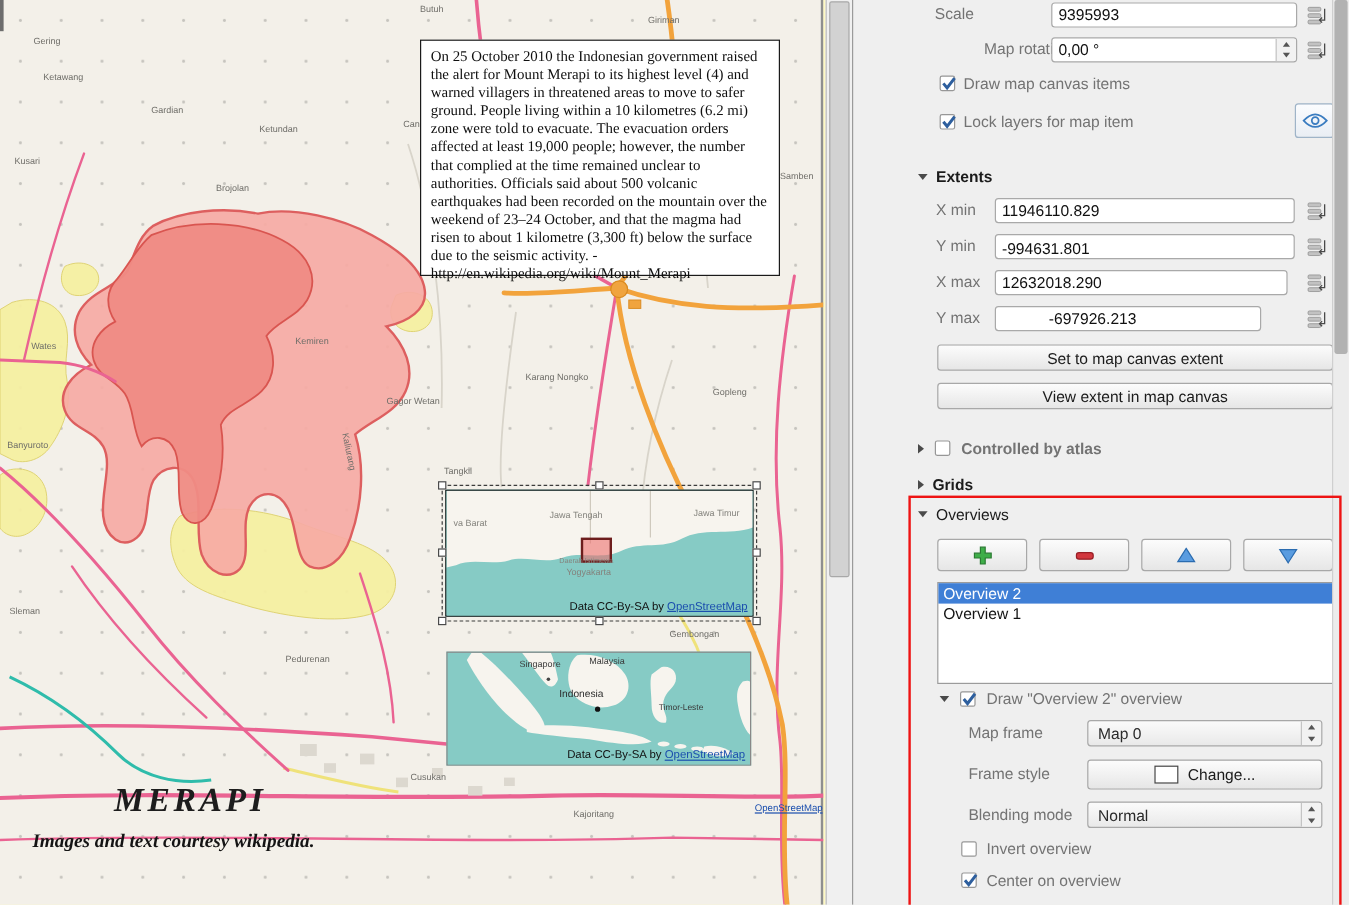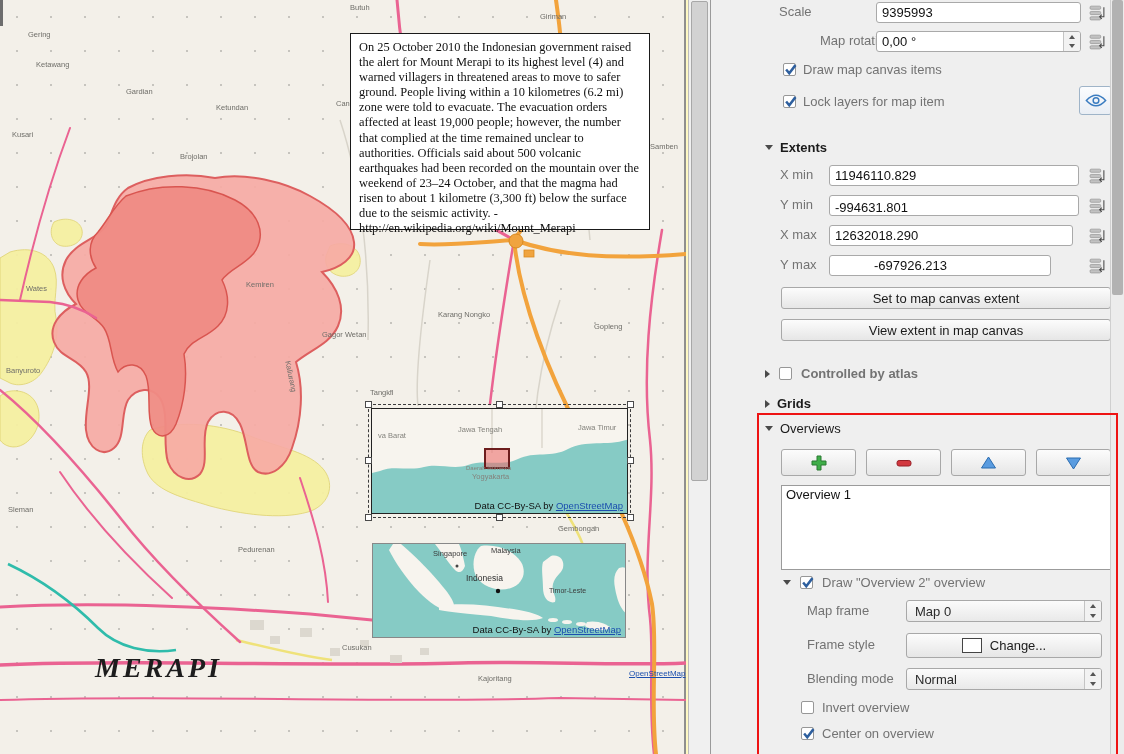--- a/index.html
+++ b/index.html
@@ -287,20 +287,21 @@
     <div class="handle" style="left:365px;top:401px;"></div>
     <div class="handle" style="left:496px;top:401px;"></div>
     <div class="handle" style="left:627px;top:401px;"></div>
     <div class="handle" style="left:365px;top:457px;"></div>
     <div class="handle" style="left:627px;top:457px;"></div>
     <div class="handle" style="left:365px;top:514px;"></div>
     <div class="handle" style="left:496px;top:514px;"></div>
     <div class="handle" style="left:627px;top:514px;"></div>
 
     <div id="map-title">MERAPI</div>
+    <div id="map-caption">Images and text courtesy wikipedia.</div>
     <div id="main-attribution">OpenStreetMap</div>
   </div>
   <div id="window-edge"></div>
 </div>
 
 <div id="canvas-scrollbar">
   <div class="thumb"></div>
 </div>
 
 <div id="panel">
@@ -468,20 +469,23 @@
       <path d="M8 1 L15 12 H1 Z" fill="#5a9ce0" stroke="#2b6cb0" stroke-width="1"></path>
     </svg>
   </div>
   <div class="btn" style="left:325px; top:449px; width:75px; height:27px;">
     <svg width="17" height="14" viewBox="0 0 16 14">
       <path d="M8 13 L15 2 H1 Z" fill="#5a9ce0" stroke="#2b6cb0" stroke-width="1"></path>
     </svg>
   </div>
 
   <div class="list" style="left:70px; top:485px; width:330px; height:85px;">
+    <div class="list-item selected">
+        <span>Overview 2</span>
+      </div>
     <div class="list-item">
         <span>Overview 1</span>
       </div>
   </div>
 
   <div class="prow" style="left:72px; top:575px; gap:9px;">
     <span class="tri-down"></span>
     <span class="cb">
       <svg width="15" height="15" viewBox="0 0 12 12">
           <path d="M2.5 6 L5 9 L10 2.5" stroke="#2e5f9e" stroke-width="2" fill="none"></path>

